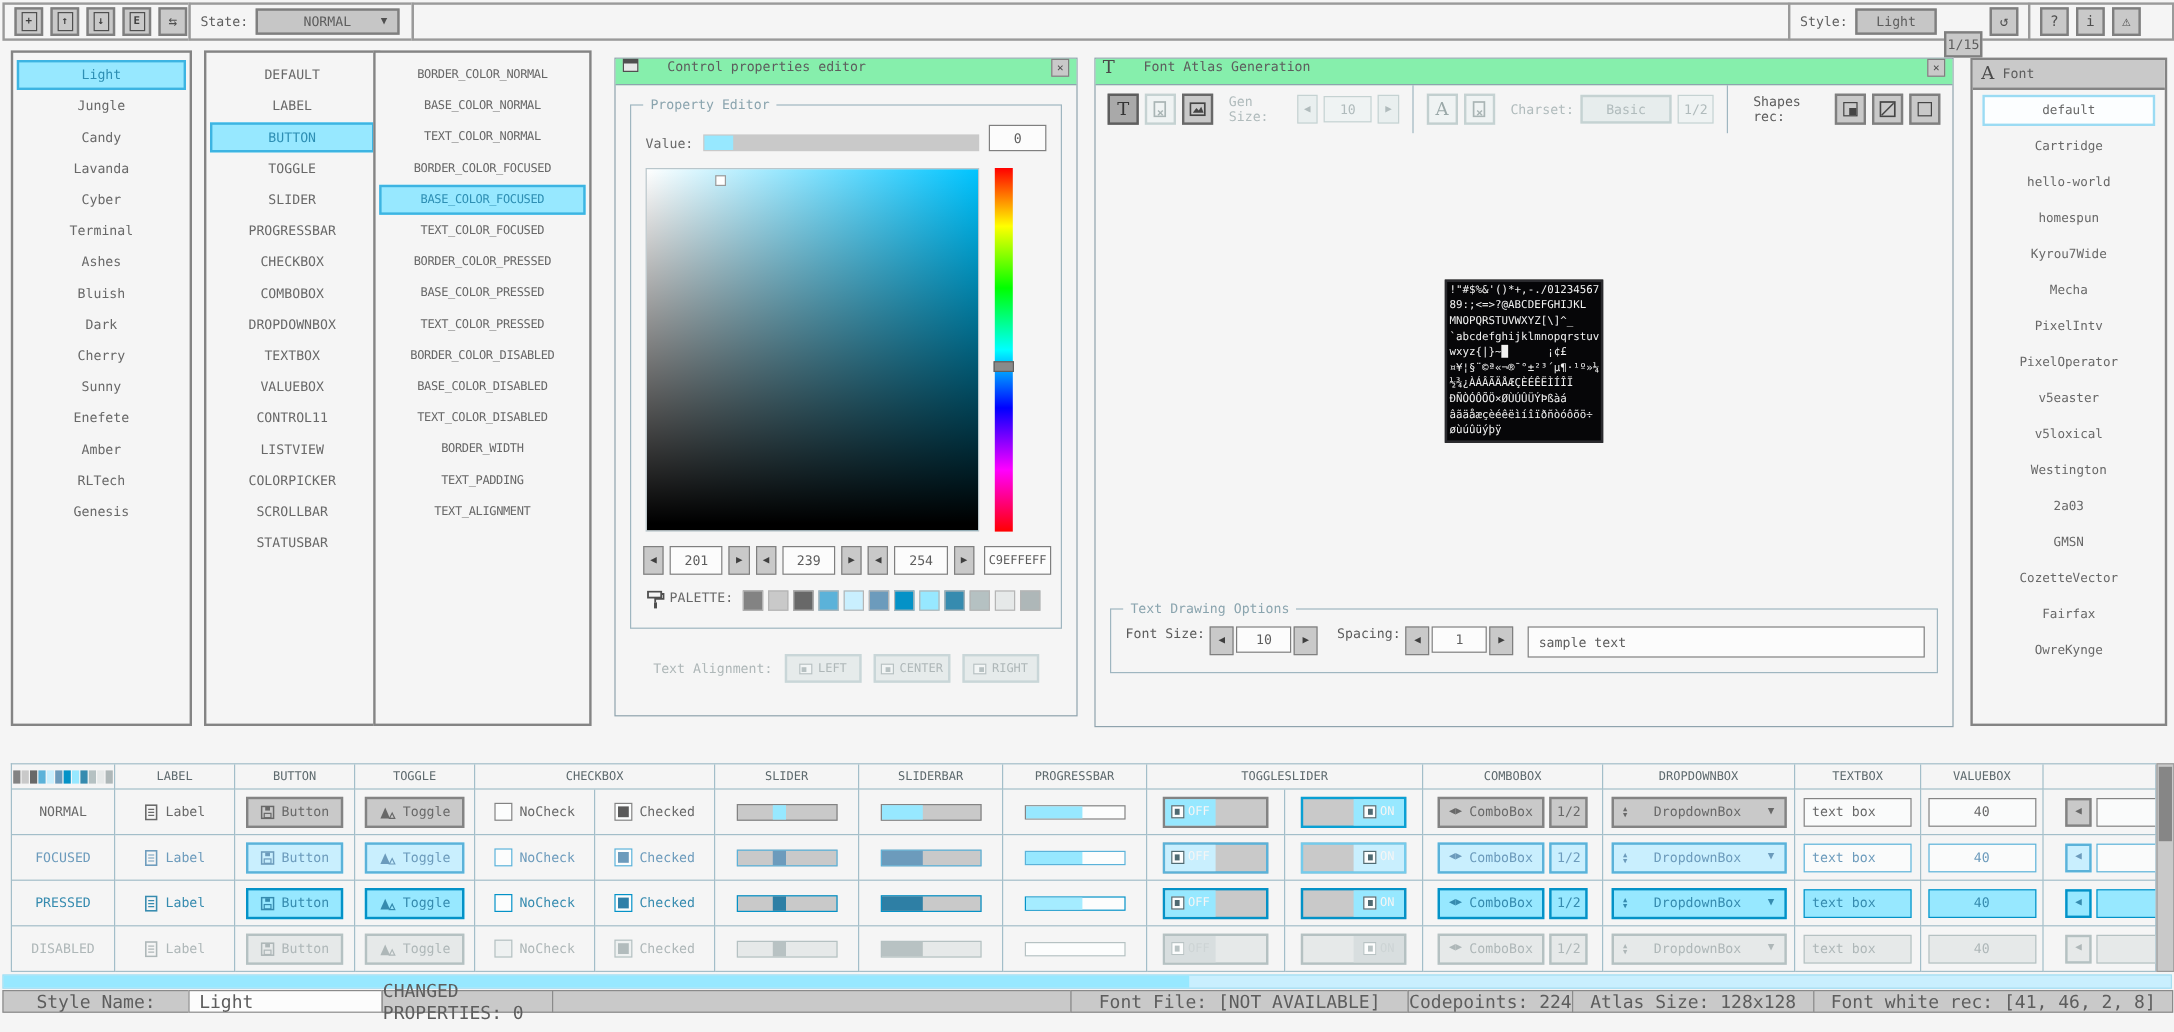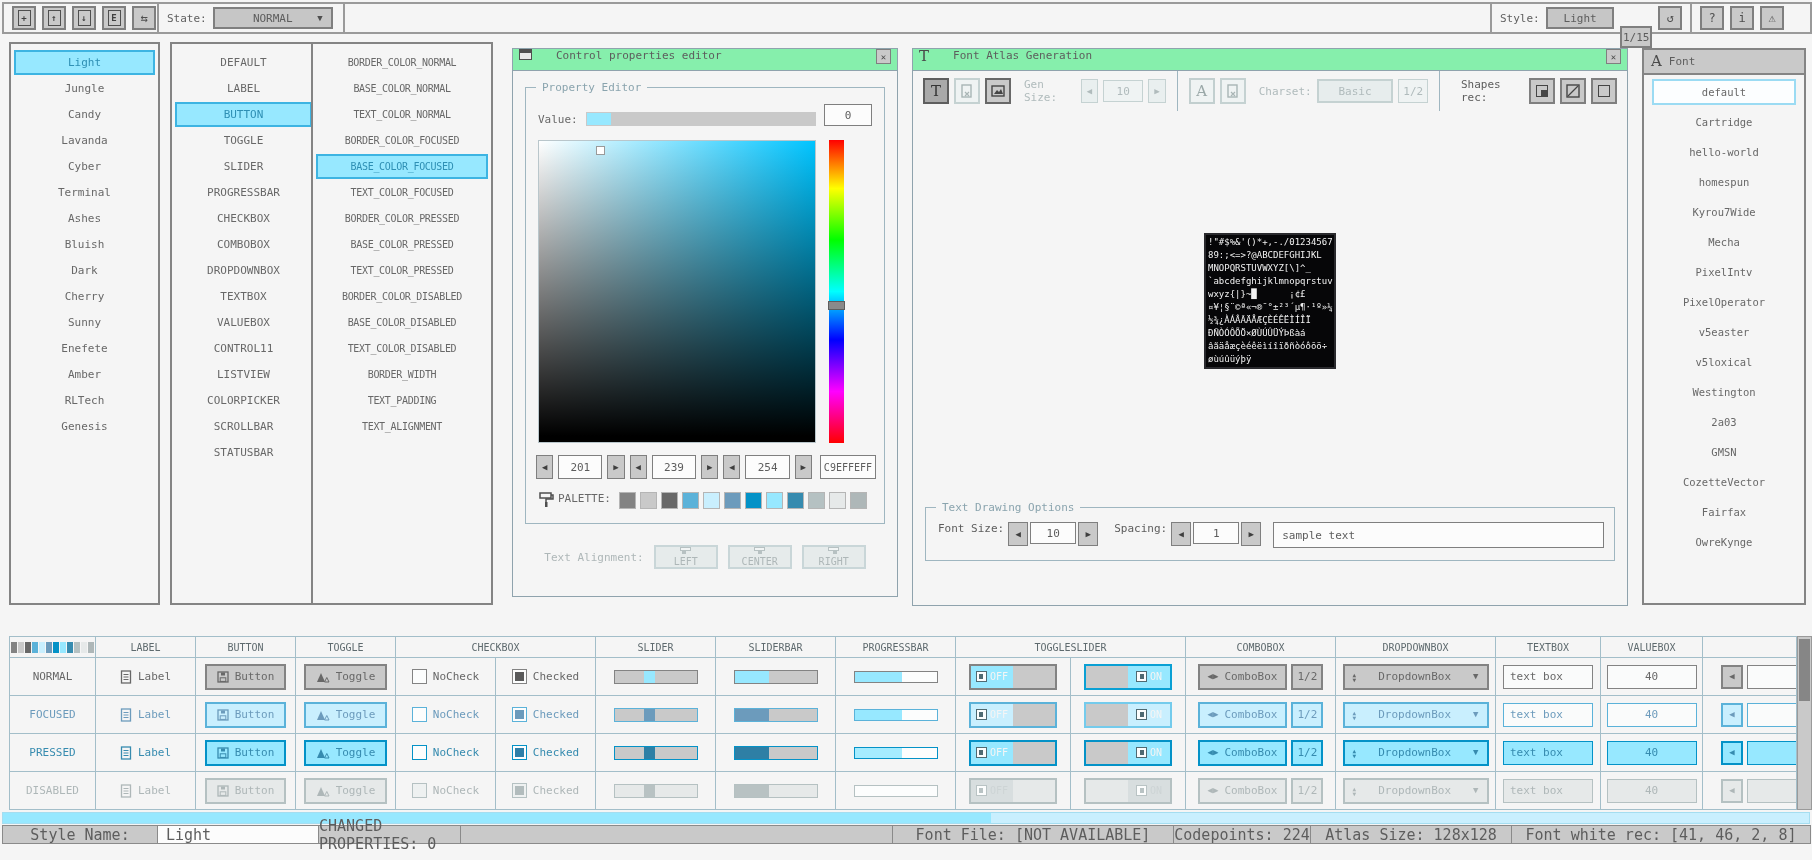--- a/index.html
+++ b/index.html
@@ -54,21 +54,21 @@
   .hue-bar { width:15px; height:303px; position:relative;
      background: linear-gradient(to bottom, #f00 0%, #ff0 16%, #0f0 33%, #0ff 50%, #00f 66%, #f0f 83%, #f00 100%); }
   .hue-thumb { position:absolute; left:-1px; top:53%; width:17px; height:9px; background:#8a8a8a; border:1px solid #5f5f5f; }
   .rgb-row { display:flex; align-items:center; gap:5px; padding:12px 8px 0 10px; }
   .spin { width:20px; height:24px; background:#c9c9c9; border:1px solid #7f7f7f; display:flex; align-items:center; justify-content:center; color:#3f3f3f; font-size:9px; }
   .rgb-box { width:52px; height:24px; }
   .hexbox { width:66px; height:24px; background:#fcfcfc; border:1px solid #7f7f7f; display:flex; align-items:center; justify-content:center; font-size:10px; color:#5d5d5d; margin-left:3px; }
   .palette-row { display:flex; align-items:flex-start; gap:4px; padding:13px 10px 14px 12px; }
   .sw { width:17px; height:17px; border:1px solid #b5b5b5; flex:0 0 auto; }
   .align-row { display:flex; align-items:center; gap:10px; justify-content:center; height:46px; margin:10px 12px; border:1px solid #c2d2d8; background:#eef3f4; }
-  .align-btn { width:64px; height:24px; border:2px solid #c9d6d8; background:#e6ebeb; color:#aeb7b8; display:flex; align-items:center; justify-content:center; gap:5px; font-size:10px;flex-direction:column; }
+  .align-btn { width:64px; height:24px; border:2px solid #c9d6d8; background:#e6ebeb; color:#aeb7b8; display:flex; align-items:center; justify-content:center; gap:5px; font-size:10px; }
   .al-ic { width:11px; height:9px; border:1px solid #b7c1c2; position:relative; background:#f2f5f5; }
   .al-ic i { position:absolute; top:2px; width:4px; height:4px; background:#b7c1c2; }
   .al-l i { left:1px; } .al-c i { left:3px; } .al-r i { right:1px; }
   .dis-lbl { color:#aeb7b8; }
 
   
   .fa-toolbar { height:40px; display:flex; align-items:center; gap:5px; padding:0 10px; position:relative; }
   .tbtn { width:26px; height:26px; display:flex; align-items:center; justify-content:center; flex:0 0 auto; }
   .tbtn.on  { background:#a9a9a9; border:2px solid #5e5e5e; color:#353535; }
   .tbtn.en  { background:#c9c9c9; border:2px solid #686868; color:#454545; }

